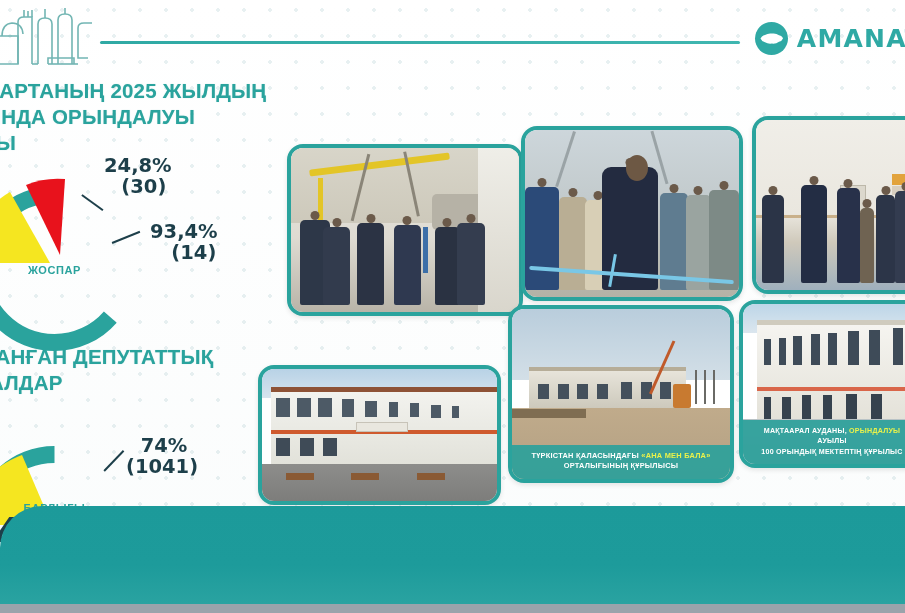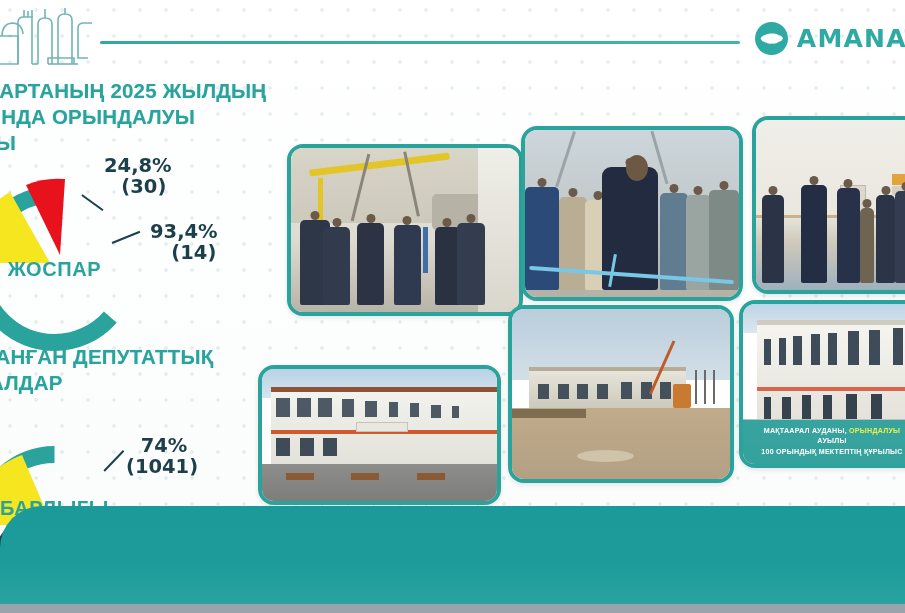--- a/index.html
+++ b/index.html
@@ -83,21 +83,21 @@
 
   .donut { position:relative; width:205px; height:205px; }
   .donut svg { position:absolute; left:0; top:0; }
 
   .donut-center {
     position:absolute; left:0; top:0; width:205px; height:205px;
     display:flex; flex-direction:column; align-items:center; justify-content:center;
     pointer-events:none;
   }
   .donut-label {
-    color:#2aa39d; font-weight:bold; font-size:20px; letter-spacing:.6px;
+    color:#2aa39d; font-weight:bold; font-size:11px; letter-spacing:.6px;
     margin-bottom:-2px;
   }
   .donut-value {
     color:#1d3f4a; font-weight:bold; font-size:43px; line-height:1;
     font-family:"DejaVu Sans", sans-serif;
   }
 
   
   .callout { position:absolute; text-align:center; line-height:1.05; }
   .callout .pct {
@@ -349,20 +349,21 @@
       <div style="position:absolute;left:68%;top:43%;width:5%;height:10%;background:#44505c;"></div>
       <div style="position:absolute;left:63%;top:16%;width:3px;height:34%;background:#c05a2a;transform:rotate(24deg);transform-origin:bottom;"></div>
       <div style="position:absolute;left:74%;top:44%;width:8%;height:14%;background:#c87a30;border-radius:2px;"></div>
       <div style="position:absolute;left:84%;top:36%;width:2px;height:20%;background:#6a6a66;"></div>
       <div style="position:absolute;left:88%;top:36%;width:2px;height:20%;background:#6a6a66;"></div>
       <div style="position:absolute;left:92%;top:36%;width:2px;height:20%;background:#6a6a66;"></div>
       <div class="ground" style="height:42%;background:linear-gradient(180deg,#c0ab8b,#b3a083);"></div>
       <div style="position:absolute;left:30%;bottom:10%;width:26%;height:7%;background:#cfc3aa;border-radius:50%;"></div>
       <div style="position:absolute;left:0;bottom:36%;width:34%;height:5%;background:#7f6d52;"></div>
     </div>
+    <div class="cap"><span>ТҮРКІСТАН ҚАЛАСЫНДАҒЫ </span><span class="hl">«АНА МЕН БАЛА»</span><br><span>ОРТАЛЫҒЫНЫҢ ҚҰРЫЛЫСЫ</span></div>
   </div>
 
   <div class="photo p6">
     <div class="img">
       <div class="sky" style="height:18%;background:linear-gradient(180deg,#bdd6e8,#dbe6ee);"></div>
       <div style="position:absolute;left:8%;top:10%;right:0;height:62%;background:linear-gradient(180deg,#f6f5f1,#e4e2d9);"></div>
       <div style="position:absolute;left:8%;top:10%;right:0;height:5px;background:#cfcbbe;"></div>
       <div style="position:absolute;left:8%;top:52%;right:0;height:4px;background:#d9664a;"></div>
       <div style="position:absolute;left:12%;top:22%;width:4%;height:16%;background:#3e4b58;"></div>
       <div style="position:absolute;left:20%;top:21%;width:4%;height:17%;background:#3e4b58;"></div>

